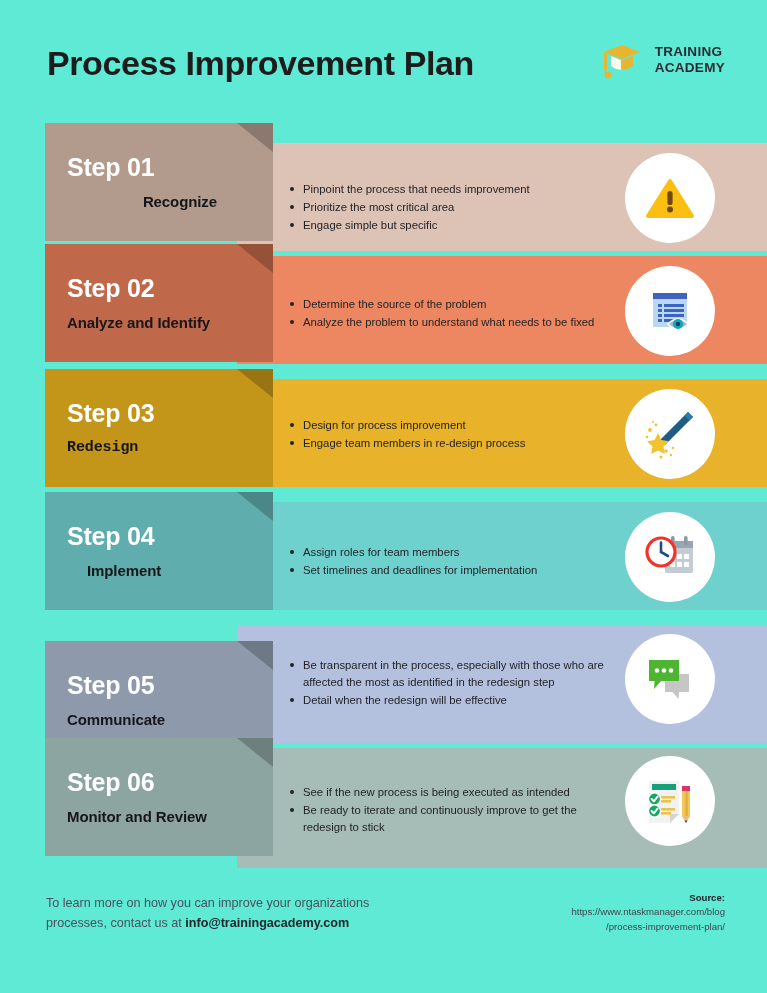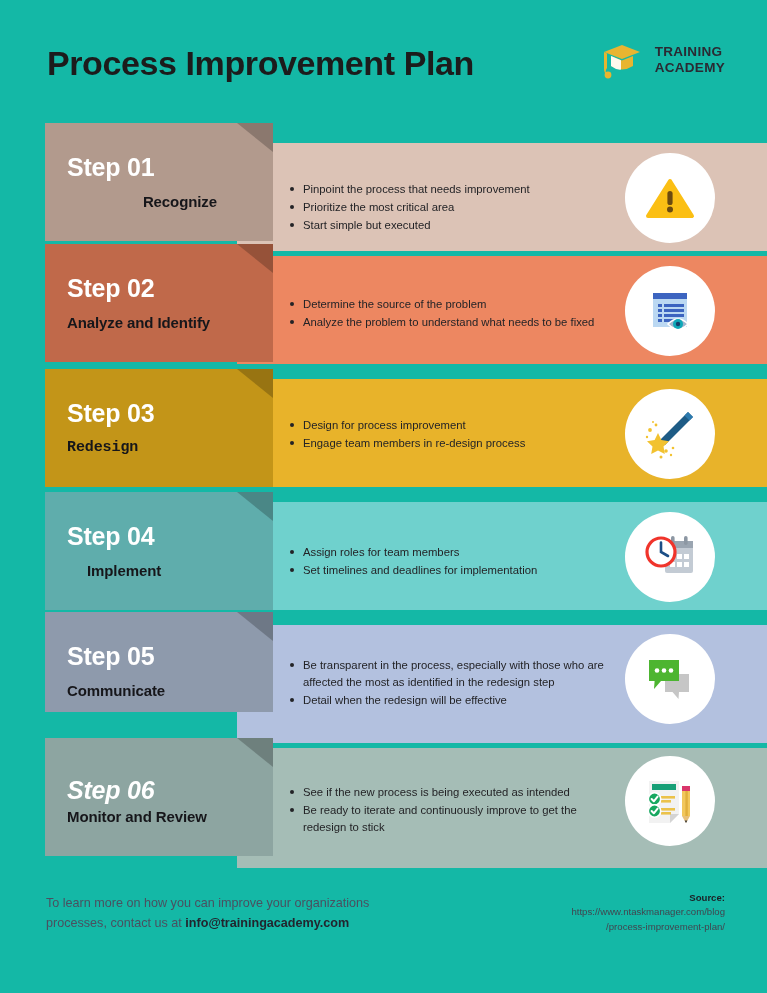--- a/index.html
+++ b/index.html
@@ -7,21 +7,21 @@
     width: 767px;
     height: 993px;
     background: #ffffff;
     font-family: "Liberation Sans", sans-serif;
     overflow: hidden;
   }
   .page {
     position: relative;
     width: 767px;
     height: 993px;
-    background: #14b8a6;
+    background: #5eead4;
   }
 
   
   .header {
     position: absolute;
     left: 0; top: 0;
     width: 767px;
     height: 118px;
   }
   .page-title {
@@ -209,21 +209,21 @@
       </div>
     </div>
   </div>
 
   <div class="steps">
       <div class="step-row" style="height: 0px;">
         <div class="content-plate" style="top: 25px; height: 108px; background: rgb(220, 195, 182);">
           <ul class="bullets" style="top: 38px;">
             <li>Pinpoint the process that needs improvement</li>
             <li>Prioritize the most critical area</li>
-            <li>Start simple but executed</li>
+            <li>Engage simple but specific</li>
           </ul>
           <div class="icon-bubble" style="top: 10px; width: 90px; height: 90px;">
             <span>
               <svg width="56" height="56" viewBox="0 0 56 56">
       <path d="M28 11 L50 46 L6 46 Z" fill="#FBBF14" stroke="#FBBF14" stroke-width="4" stroke-linejoin="round"></path>
       <rect x="25.4" y="21" width="5.2" height="14" rx="2.6" fill="#6B4A10"></rect>
       <circle cx="28" cy="39.5" r="3" fill="#6B4A10"></circle>
     </svg>
             </span>
           </div>
@@ -346,21 +346,21 @@
       <path d="M8 10 h30 v21 h-18 l-7 8 l0.6 -8 h-5.6 Z" fill="#4DB531"></path>
       <g fill="#ffffff">
         <circle cx="16" cy="20.5" r="2.3"></circle>
                   <circle cx="23" cy="20.5" r="2.3"></circle>
                   <circle cx="30" cy="20.5" r="2.3"></circle>
       </g>
     </svg>
             </span>
           </div>
         </div>
-        <div class="label-plate" style="top: 494px; height: 100px; background: rgb(142, 154, 172);">
+        <div class="label-plate" style="top: 523px; height: 114px; background: rgb(142, 154, 172);">
           <div class="fold"></div>
           <div class="step-num" style="top: 30px;">Step 05</div>
           <div class="step-name" style="top: 68px; width: 150px;">Communicate</div>
         </div>
       </div>
       <div class="step-row" style="height: 0px;">
         <div class="content-plate" style="top: 630px; height: 120px; background: rgb(165, 189, 182);">
           <ul class="bullets" style="top: 36px;">
             <li>See if the new process is being executed as intended</li>
             <li>Be ready to iterate and continuously improve to get the redesign to stick</li>
@@ -385,21 +385,21 @@
       <rect x="41" y="19" width="8" height="25" fill="#F2C75C"></rect>
       <rect x="44.4" y="19" width="2.4" height="25" fill="#E0AE3C"></rect>
       <path d="M41 44 L45 51 L49 44 Z" fill="#E8C07A"></path>
       <path d="M43.6 48.6 L45 51 L46.4 48.6 Z" fill="#3A3A3A"></path>
     </svg>
             </span>
           </div>
         </div>
         <div class="label-plate" style="top: 620px; height: 118px; background: rgb(141, 165, 161);">
           <div class="fold"></div>
-          <div class="step-num" style="top: 38px; font-style: italic;">Step 06</div>
+          <div class="step-num" style="top: 30px;">Step 06</div>
           <div class="step-name" style="top: 68px; width: 150px;">Monitor and Review</div>
         </div>
       </div>
     </div>
 
   <div class="footer">
     <div class="footer-left">
       <span>To learn more on how you can improve your organizations</span><br>
       <span>processes, contact us at </span><b>info@trainingacademy.com</b>
     </div>

